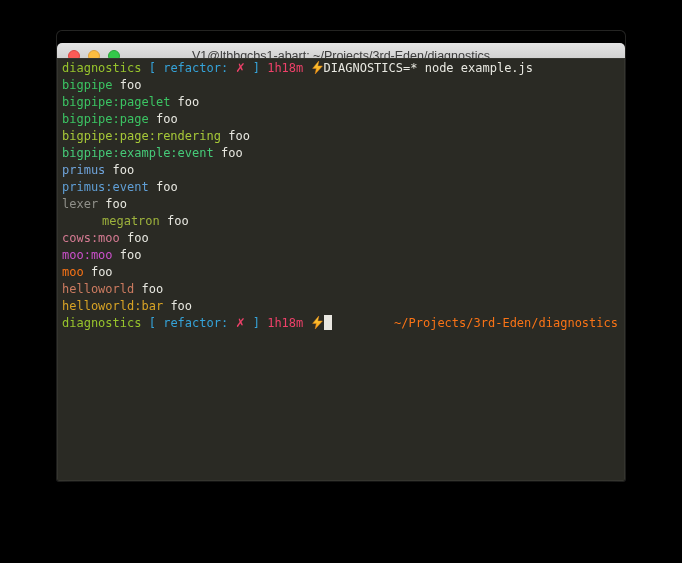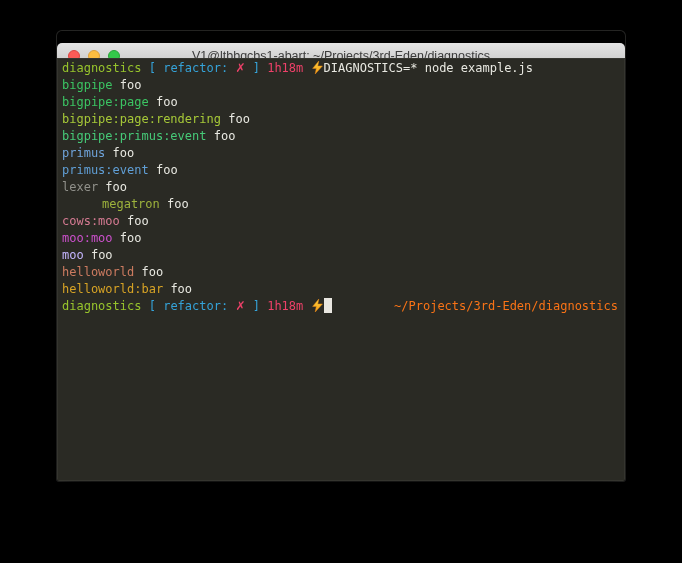--- a/index.html
+++ b/index.html
@@ -103,30 +103,31 @@
         <div class="term-line"><span style="color: rgb(151, 196, 44);">diagnostics</span><span style="color: rgb(232, 232, 225);"> </span><span style="color: rgb(53, 163, 217);">[ refactor: </span><span class="sans-glyph" style="color: rgb(238, 65, 105);">✗</span><span style="color: rgb(53, 163, 217);"> ]</span><span style="color: rgb(232, 232, 225);"> </span><span style="color: rgb(238, 65, 105);">1h18m</span><span style="color: rgb(232, 232, 225);"> </span><span class="bolt"><svg width="11" height="13" viewBox="0 0 11 13">
               <defs>
                 <linearGradient id="boltg" x1="0" y1="0" x2="0" y2="1">
                   <stop offset="0" stop-color="#ffd43d"></stop>
                   <stop offset="1" stop-color="#f59d16"></stop>
                 </linearGradient>
               </defs>
               <polygon points="6.8,0 0.6,7.4 4.3,7.4 3.2,13 10.4,5 5.8,5" fill="url(#boltg)" stroke="#e8891a" stroke-width="0.5"></polygon>
             </svg></span><span style="color: rgb(232, 232, 225);">DIAGNOSTICS=* node example.js</span></div>
         <div class="term-line"><span style="color: rgb(59, 196, 99);">bigpipe</span><span style="color: rgb(232, 232, 225);"> foo</span></div>
+        <div class="term-line"><span style="color: rgb(59, 196, 99);">bigpipe:pagelet</span><span style="color: rgb(232, 232, 225);"> foo</span></div>
         <div class="term-line"><span style="color: rgb(59, 196, 99);">bigpipe:page</span><span style="color: rgb(232, 232, 225);"> foo</span></div>
         <div class="term-line"><span style="color: rgb(166, 200, 56);">bigpipe:page:rendering</span><span style="color: rgb(232, 232, 225);"> foo</span></div>
-        <div class="term-line"><span style="color: rgb(70, 202, 120);">bigpipe:primus:event</span><span style="color: rgb(232, 232, 225);"> foo</span></div>
+        <div class="term-line"><span style="color: rgb(70, 202, 120);">bigpipe:example:event</span><span style="color: rgb(232, 232, 225);"> foo</span></div>
         <div class="term-line"><span style="color: rgb(111, 163, 218);">primus</span><span style="color: rgb(232, 232, 225);"> foo</span></div>
         <div class="term-line"><span style="color: rgb(96, 159, 214);">primus:event</span><span style="color: rgb(232, 232, 225);"> foo</span></div>
         <div class="term-line"><span style="color: rgb(144, 144, 138);">lexer</span><span style="color: rgb(232, 232, 225);"> foo</span></div>
         <div class="term-line"><span style="color: rgb(157, 178, 60); margin-left: 40px;">megatron</span><span style="color: rgb(232, 232, 225);"> foo</span></div>
         <div class="term-line"><span style="color: rgb(214, 123, 147); text-align: center;">cows:moo</span><span style="color: rgb(232, 232, 225);"> foo</span></div>
         <div class="term-line"><span style="color: rgb(204, 80, 204);">moo:moo</span><span style="color: rgb(232, 232, 225);"> foo</span></div>
-        <div class="term-line"><span style="color: #c4b5fd;">moo</span><span style="color: rgb(232, 232, 225);"> foo</span></div>
+        <div class="term-line"><span style="color: #f97316;">moo</span><span style="color: rgb(232, 232, 225);"> foo</span></div>
         <div class="term-line"><span style="color: rgb(204, 123, 96);">helloworld</span><span style="color: rgb(232, 232, 225);"> foo</span></div>
         <div class="term-line"><span style="color: rgb(215, 163, 37); margin-top: 8px;">helloworld:bar</span><span style="color: rgb(232, 232, 225);"> foo</span></div>
         <div class="term-line"><span style="color: rgb(151, 196, 44);">diagnostics</span><span style="color: rgb(232, 232, 225);"> </span><span style="color: rgb(53, 163, 217);">[ refactor: </span><span class="sans-glyph" style="color: rgb(238, 65, 105);">✗</span><span style="color: rgb(53, 163, 217);"> ]</span><span style="color: rgb(232, 232, 225);"> </span><span style="color: rgb(238, 65, 105);">1h18m</span><span style="color: rgb(232, 232, 225);"> </span><span class="bolt"><svg width="11" height="13" viewBox="0 0 11 13">
               <defs>
                 <linearGradient id="boltg" x1="0" y1="0" x2="0" y2="1">
                   <stop offset="0" stop-color="#ffd43d"></stop>
                   <stop offset="1" stop-color="#f59d16"></stop>
                 </linearGradient>
               </defs>
               <polygon points="6.8,0 0.6,7.4 4.3,7.4 3.2,13 10.4,5 5.8,5" fill="url(#boltg)" stroke="#e8891a" stroke-width="0.5"></polygon>

